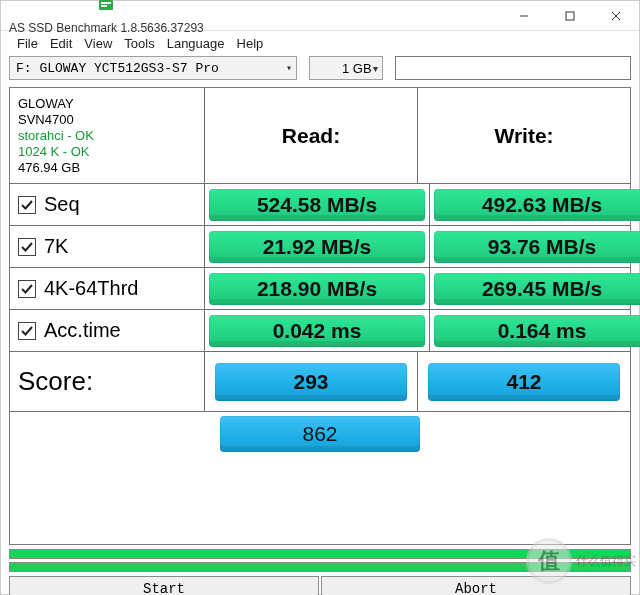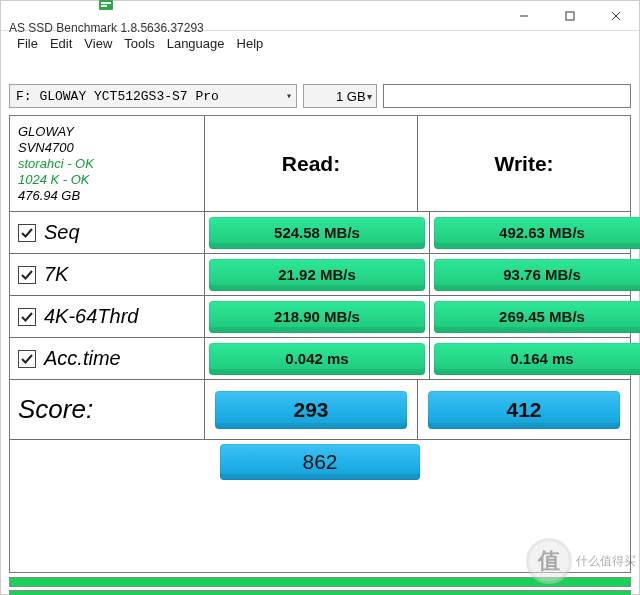--- a/index.html
+++ b/index.html
@@ -50,21 +50,21 @@
   }
   .win-btn svg{width:10px;height:10px;}
   
   .menubar{
     height:24px;display:flex;align-items:center;gap:12px;
     padding:0 16px;color:var(--menu);font-size:13px;
   }
   .menu-item{cursor:default;}
   
   .selectors{
-    height:30px;display:flex;align-items:center;gap:6px;padding:0 8px 4px 8px;margin-top:28px;
+    height:30px;display:flex;align-items:center;gap:12px;padding:0 8px 4px 8px;
   }
   .combo{
     height:24px;border:1px solid #a0a0a0;background:#f3f3f3;
     display:flex;align-items:center;justify-content:space-between;
     font-family:"Courier New",monospace;font-size:13px;
     padding:0 4px 0 6px;
   }
   .combo.drive{flex:0 0 288px;}
   .combo.size{flex:0 0 74px;font-family:"Segoe UI",sans-serif;padding-left:32px;}
   .combo .chev{font-size:10px;color:#333;}
@@ -83,42 +83,42 @@
     display:flex;align-items:stretch;
     border-bottom:1px solid var(--cell-border);
   }
   .row:last-of-type{border-bottom:none;}
   .cell{
     border-right:1px solid var(--cell-border);
     display:flex;align-items:center;
     position:relative;
   }
   .cell:last-child{border-right:none;}
-  .cell.label{flex:0 0 195px;padding-left:8px;font-size:20px;font-style:italic;}
+  .cell.label{flex:0 0 195px;padding-left:8px;font-size:20px;}
   .cell.val{flex:1 1 0;justify-content:center;padding:4px;font-weight:bold;}
   
   .info-row{height:96px;}
   .info-row .cell.label{flex-direction:column;align-items:flex-start;justify-content:center;gap:1px;font-size:13px;padding:6px 8px;}
   .info-row .cell.label div{line-height:15px;}
   .info-green{color:var(--info-green);}
   .hdr{font-size:21px;}
   
   .test-row{height:42px;}
   .score-row{height:60px;}
   .total-row{height:44px;display:flex;justify-content:center;align-items:center;padding:2px 0;}
   .chk{
     width:18px;height:18px;border:1.5px solid #444;display:inline-flex;align-items:center;justify-content:center;
     margin-right:8px;flex:0 0 18px;
   }
   .chk svg{width:12px;height:12px;}
   
   .bar{
     width:216px;height:32px;border-radius:4px;
     display:flex;align-items:center;justify-content:center;
-    font-size:15px;color:#111;
+    font-size:21px;color:#111;
     box-shadow:inset 0 -6px 0 rgba(0,0,0,.08), inset 0 0 0 1px rgba(0,0,0,.06);
   }
   .bar.green{background:linear-gradient(#2de896 0%,#25d688 55%,#1ec579 100%);}
   .bar.blue{background:linear-gradient(#3fc2f4 0%,#1fb0e8 55%,#169fd6 100%);}
   .bar.score{height:38px;font-size:21px;width:192px;}
   .bar.total{width:200px;height:36px;font-size:21px;}
   
   .progress{
     margin:2px 8px 0 8px;height:10px;border:1px solid #888;background:#e8e8e8;position:relative;
   }

